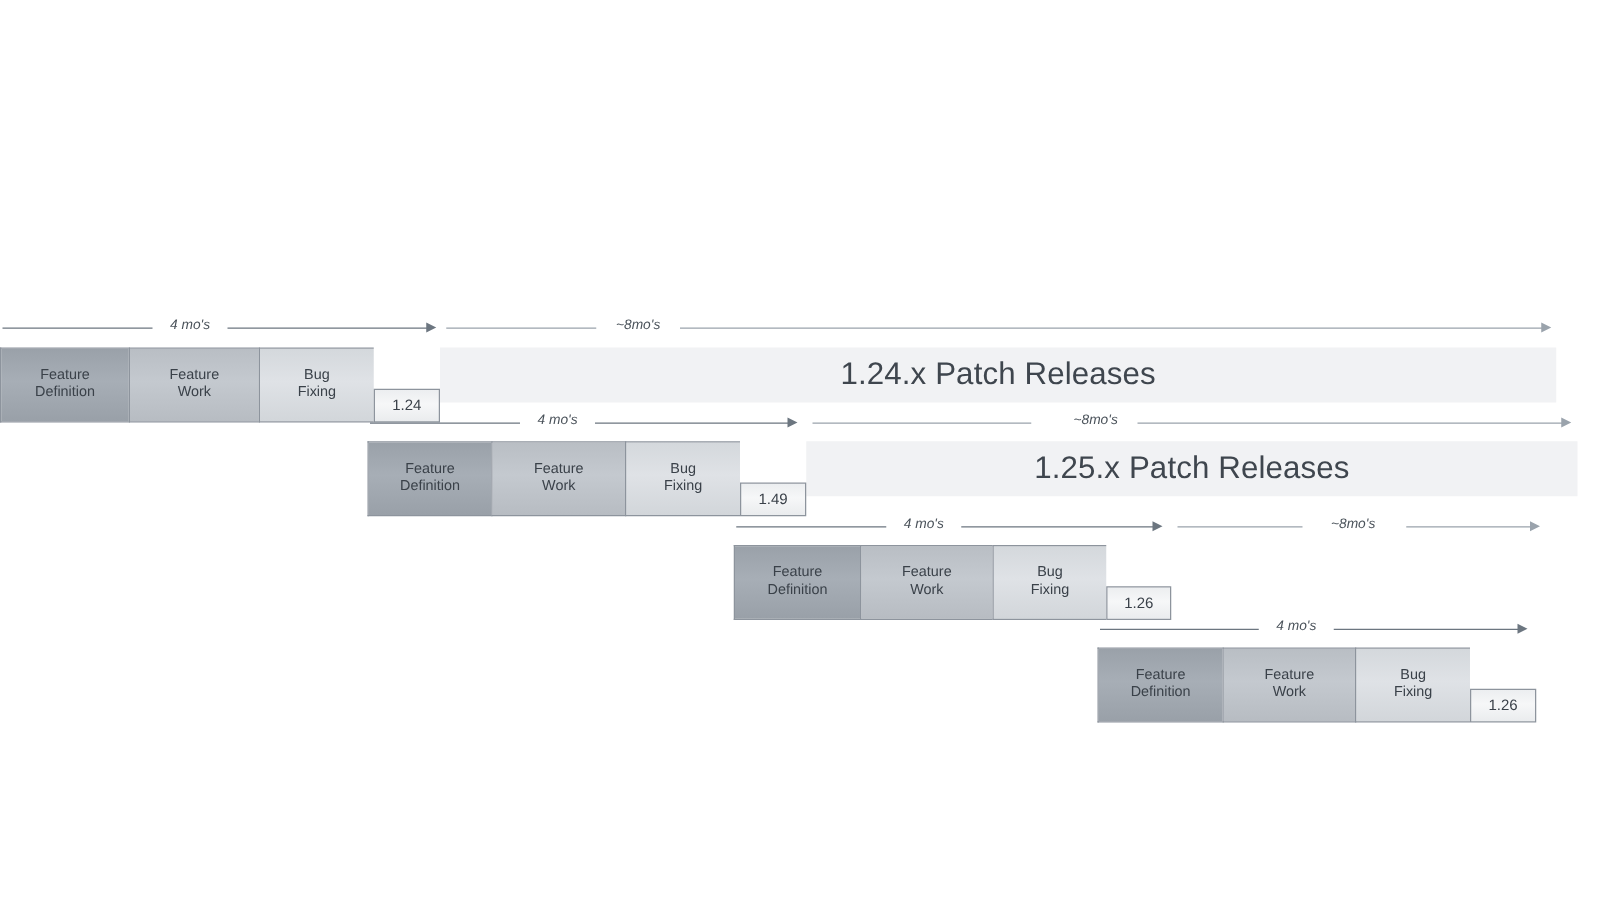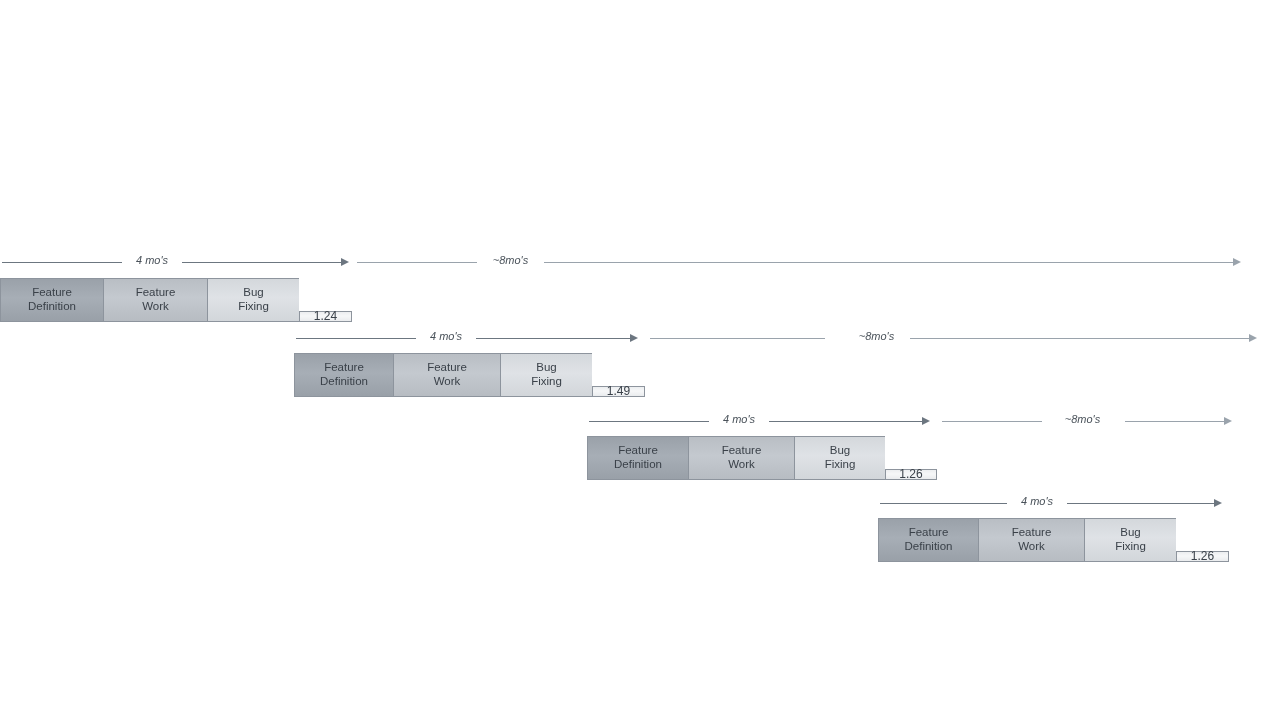--- a/index.html
+++ b/index.html
@@ -44,21 +44,21 @@
     color: #3f464e;
     letter-spacing: 0.1px;
     white-space: nowrap;
     transform: translateY(-1px);
   }
 
   
   .phases {
     position: absolute;
     top: 0;
-    height: 44px;
+    height: 60px;
     display: flex;
     box-sizing: border-box;
   }
   .phase {
     box-sizing: border-box;
     border: 1px solid #8d949d;
     border-right: none;
     display: flex;
     flex-direction: column;
     align-items: center;
@@ -117,20 +117,23 @@
     text-align: center;
   }
 </style>
 </head>
 <body>
 
 <div id="canvas">
 
   <div class="release-row" style="left:0px; top:278px; width:1280px;">
 
+    <div class="patch-band" style="left:352px; top:0px; width:893px;">
+      <span class="patch-band-label">1.24.x Patch Releases</span>
+    </div>
 
     <div class="phases" style="left:0px; width:352px;">
       <div class="phase phase-def" style="width:103px;">
         <span class="phase-line2">Feature</span>
         <span class="phase-line2">Definition</span>
       </div>
       <div class="phase phase-work" style="width:104px;">
         <span class="phase-line2">Feature</span>
         <span class="phase-line2">Work</span>
       </div>
@@ -152,20 +155,23 @@
   </div>
   <div class="measure" style="left:352px; top:252px; width:893px;">
     <div class="measure-rule light" style="left:5px; width:120px;"></div>
     <div class="measure-rule light" style="left:192px; width:690px;"></div>
     <div class="arrow-head light" style="left:881px;"></div>
     <div class="measure-label" style="left:125px; width:67px;">~8mo's</div>
   </div>
 
   <div class="release-row" style="left:0px; top:353px; width:1280px;">
 
+    <div class="patch-band" style="left:645px; top:0px; width:617px;">
+      <span class="patch-band-label">1.25.x Patch Releases</span>
+    </div>
 
     <div class="phases" style="left:294px; width:351px;">
       <div class="phase phase-def" style="width:99px;">
         <span class="phase-line2">Feature</span>
         <span class="phase-line2">Definition</span>
       </div>
       <div class="phase phase-work" style="width:107px;">
         <span class="phase-line2">Feature</span>
         <span class="phase-line2">Work</span>
       </div>

